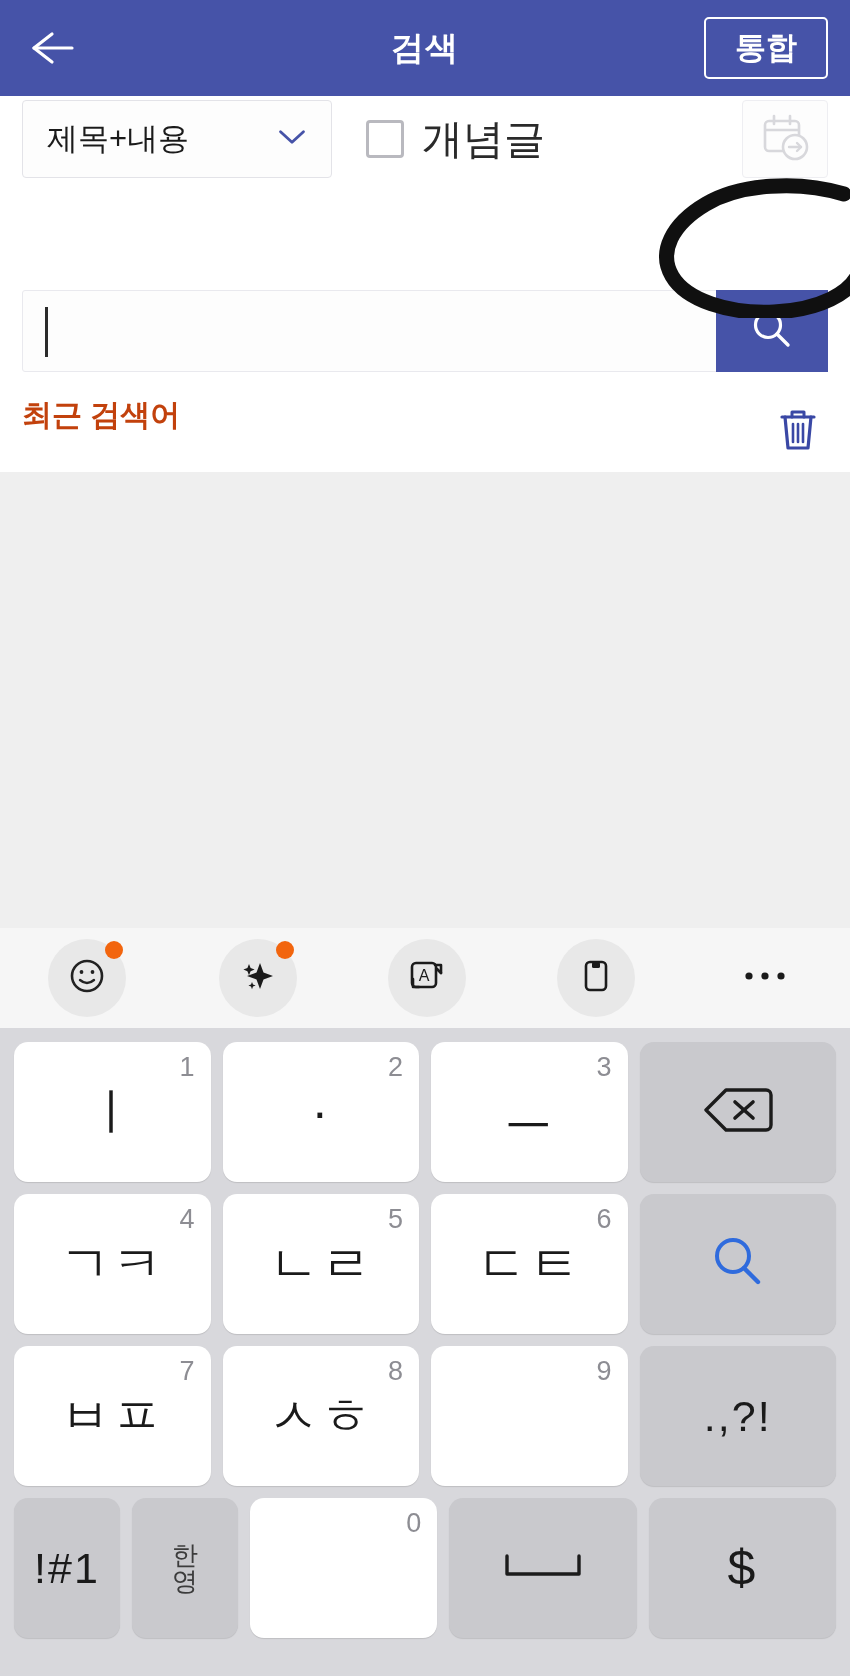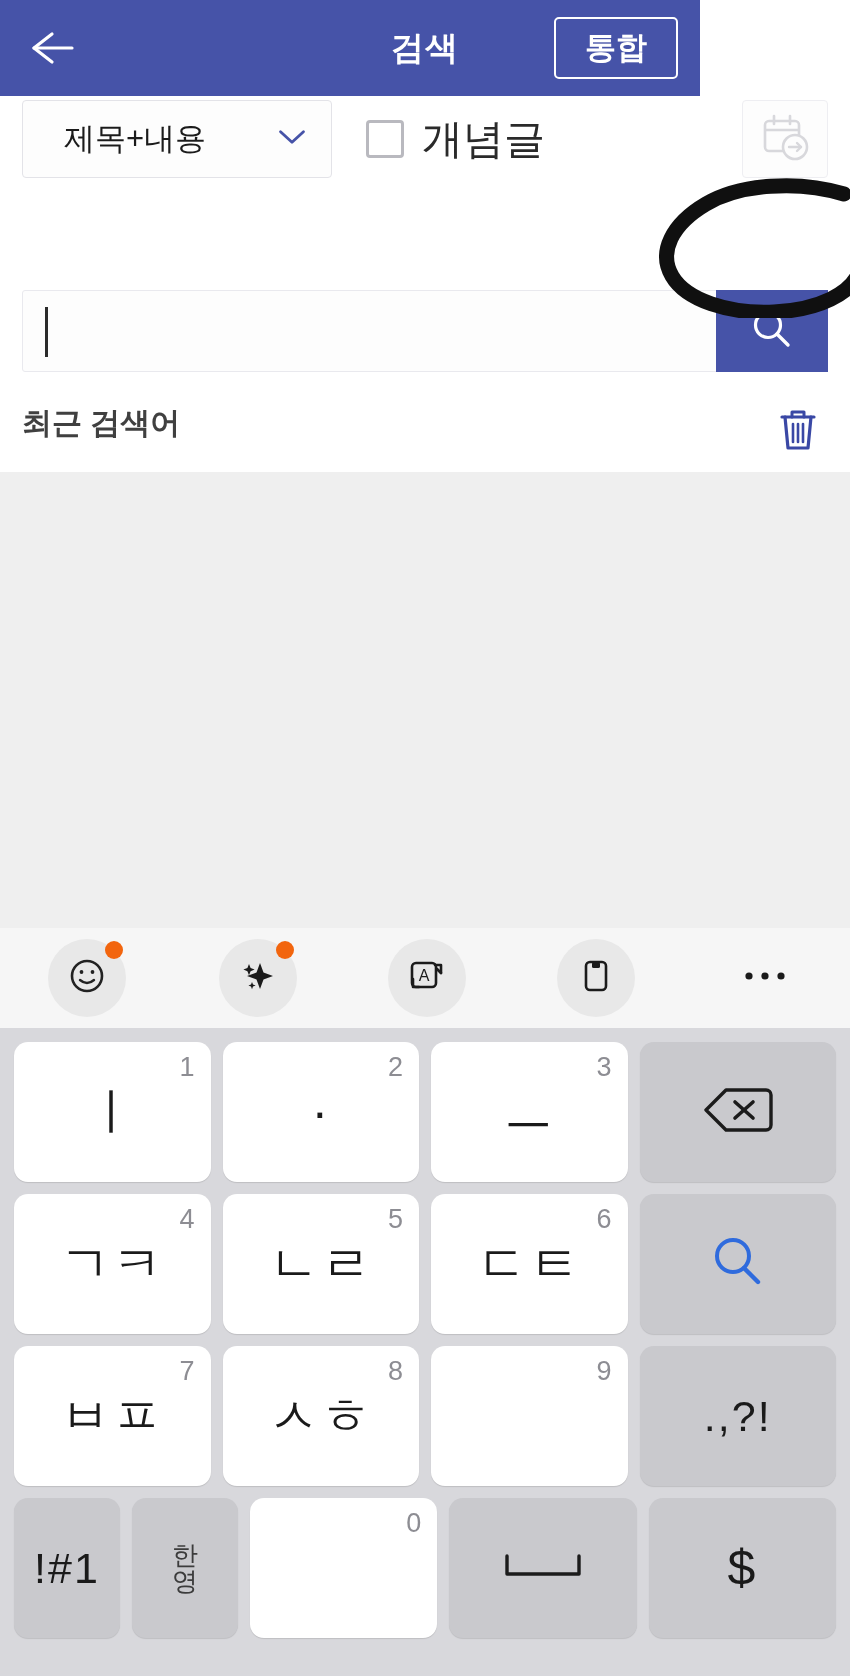--- a/index.html
+++ b/index.html
@@ -7,21 +7,21 @@
     width: 850px; height: 1676px;
     font-family: "Liberation Sans", "DejaVu Sans", sans-serif;
     background: #ffffff;
     overflow: hidden;
   }
   #app { position: relative; width: 850px; height: 1676px; background:#ffffff; }
 
   
   .header {
     position: absolute; top: 0; left: 0;
-    width: 700px; height: 96px;
+    width: 850px; height: 96px;
     background: #4653a8;
     display: flex; align-items: center;
   }
   .back-btn {
     position: absolute; left: 24px; top: 24px;
     width: 56px; height: 48px;
     display: flex; align-items: center; justify-content: center;
   }
   .back-btn svg { display:block; }
   .header-title {
@@ -61,21 +61,21 @@
     display: flex; align-items: center;
   }
   .mal-field .ph { margin-left: 22px; font-size: 31px; color: #aaaab0; }
 
   .row2 { position: relative; height: 96px; }
   .sel-scope {
     position: absolute; left: 22px; top: 4px;
     width: 310px; height: 78px;
     border: 1px solid #e3e3e8; border-radius: 4px;
     background: #fdfdfd;
-    display: flex; align-items: center; padding-left: 17px;
+    display: flex; align-items: center;
   }
   .sel-scope .val { margin-left: 24px; font-size: 31px; color: #1b1b1b; }
   .sel-scope .chev { position: absolute; right: 24px; top: 50%; transform: translateY(-50%); }
 
   .chk-wrap {
     position: absolute; left: 366px; top: 4px; height: 78px;
     display: flex; align-items: center; gap: 18px;
   }
   .chk-box {
     width: 38px; height: 38px; border: 3px solid #b9b9bf; border-radius: 4px;
@@ -110,22 +110,22 @@
   .search-go {
     position: absolute; right: 0; top: 0; width: 112px; height: 82px;
     background: #4653a8; display: flex; align-items: center; justify-content: center;
   }
 
   
   .recent-row {
     position: absolute; top: 395px; left: 0; width: 850px; height: 76px;
   }
   .recent-label {
-    position: absolute; left: 22px; top: 8px;
-    font-size: 30px; font-weight: 700; color: #404040;
+    position: absolute; left: 22px; top: 0;
+    font-size: 30px; font-weight: 700; color: #c2410c;
   }
   .trash-btn {
     position: absolute; right: 24px; top: 6px;
     width: 56px; height: 60px; display:flex; align-items:center; justify-content:center;
   }
 
   
   .content-blank {
     position: absolute; top: 472px; left: 0; width: 850px; height: 456px;
     background: #efefef;

